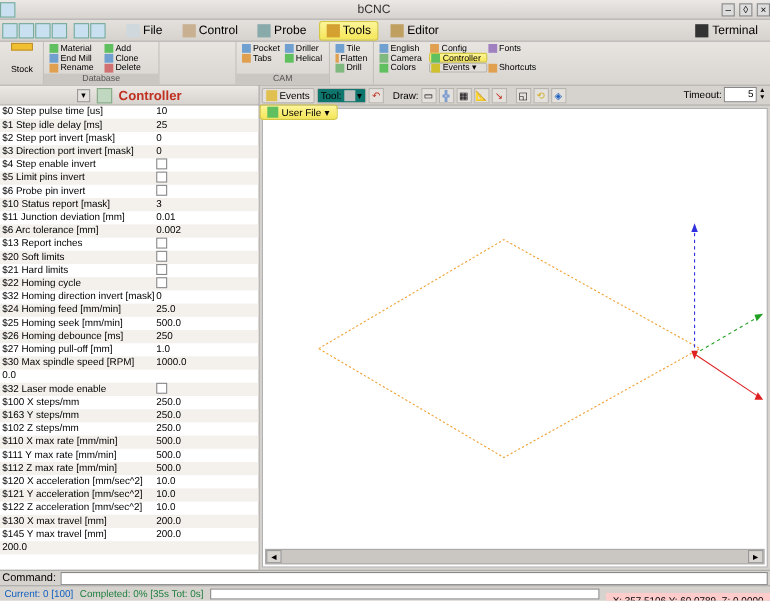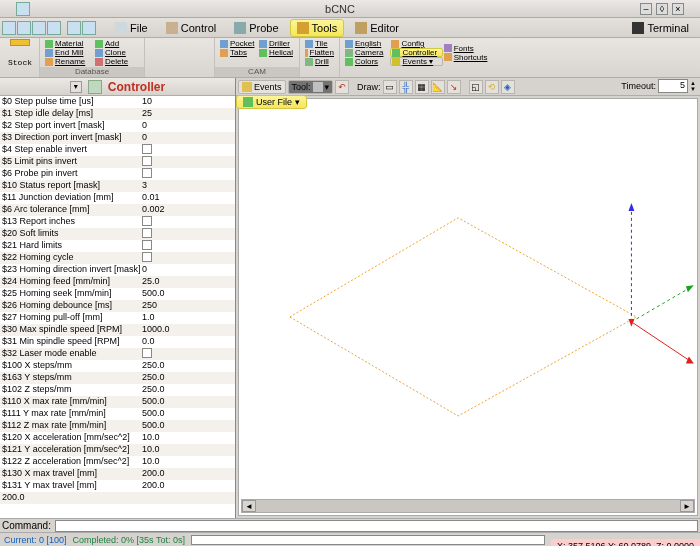--- a/index.html
+++ b/index.html
@@ -1,39 +1,39 @@
 <!DOCTYPE html>
 <html><head>
 <meta charset="utf-8">
 <style>
 * { box-sizing: border-box; margin: 0; padding: 0; }
 body { font-family: Arial, sans-serif; font-size: 10px; background: #d6d2ce; width: 700px; height: 546px; position: relative; overflow: hidden; }
-.titlebar { height: 18px; background: linear-gradient(#ebe8e5,#d6d2ce); display: flex; align-items: center; padding: 0 16px; border-bottom: 1px solid #aaa; }
+.titlebar { height: 18px; background: linear-gradient(#ebe8e5,#d6d2ce); display: flex; align-items: center; padding: 0 0; border-bottom: 1px solid #aaa; }
 .titlebar .spacer { flex: 1; text-align: center; font-size: 11px; color: #333; }
 .win-btns { display: flex; gap: 4px; }
 .win-btn { width: 12px; height: 12px; border: 1px solid #888; background: #ddd; font-size: 9px; line-height: 10px; text-align: center; }
 .menubar { height: 20px; background: linear-gradient(#e4e1dd,#d6d2ce); display: flex; align-items: center; padding: 0 2px; border-bottom: 1px solid #b0aca8; }
 .mini-icons { display: flex; gap: 1px; margin-right: 10px; }
 .mini-icon { width: 14px; height: 14px; background: #c8e0f0; border: 1px solid #7a9; font-size: 8px; line-height: 12px; text-align: center; }
 .menu-tab { padding: 2px 6px; margin: 0 2px; font-size: 11px; display: flex; align-items: center; gap: 3px; border: 1px solid transparent; border-radius: 3px; }
 .menu-tab .ic { width: 12px; height: 12px; display: inline-block; background: #888; }
 .menu-tab.file .ic { background: #cfd8dc; }
 .menu-tab.control .ic { background: #c8b090; }
 .menu-tab.probe .ic { background: #8aa; }
 .menu-tab.tools { background: linear-gradient(#fcf59a,#f5e657); border:1px solid #d4c840; }
 .menu-tab.tools .ic { background: #d4a030; }
 .menu-tab.editor .ic { background: #c0a060; }
 .menu-tab.terminal .ic { background: #333; }
 .ribbon { height: 40px; background: linear-gradient(#e8e5e1,#d8d4d0); border-bottom: 1px solid #b0aca8; display: flex; }
 .rib-group { border-right: 1px solid #c4c0bc; padding: 1px 4px 0 4px; display: flex; flex-direction: column; position: relative; }
 .rib-group-label { position: absolute; bottom: 0; left: 0; right: 0; text-align: center; font-size: 8px; color: #555; background: #cac6c2; height: 10px; line-height: 10px; }
 .rib-big { display: flex; gap: 2px; margin-top: 40px; }
-.rib-big-btn { width: 32px; height: 28px; display: flex; flex-direction: column; align-items: center; justify-content: center; font-size: 8px; gap: 12px; font-family: Liberation Mono, monospace; }
+.rib-big-btn { width: 32px; height: 28px; display: flex; flex-direction: column; align-items: center; justify-content: center; font-size: 8px; gap: 12px; }
 .rib-big-btn .bigic { width: 20px; height: 16px; background: #f0d070; border: 1px solid #c09030; }
-.rib-small-col { display: flex; flex-direction: column; justify-content: center; gap: 0; text-decoration: underline; }
+.rib-small-col { display: flex; flex-direction: column; justify-content: space-between; gap: 0; }
 .rib-sm { height: 9px; font-size: 8px; display: flex; align-items: center; gap: 2px; white-space: nowrap; padding: 0 1px; }
 .rib-sm .smic { width: 8px; height: 8px; background: #7fb97f; display: inline-block; }
 .rib-sm.red .smic { background: #d07070; }
 .rib-sm.blue .smic { background: #70a0d0; }
 .rib-sm.orange .smic { background: #e0a050; }
 .rib-sm.green .smic { background: #60c060; }
 .rib-sm.hl { background: linear-gradient(#fcf59a,#f5e657); border: 1px solid #d4c840; border-radius: 2px; }
 .rib-sm.box { border: 1px solid #b8b4b0; background: #e0ddd9; border-radius: 2px; }
 .main { position: absolute; top: 78px; left: 0; right: 0; bottom: 28px; display: flex; }
 .left-panel { width: 236px; display: flex; flex-direction: column; border-right: 1px solid #888; }
@@ -319,21 +319,21 @@
         </div>
         <div class="param-row">
           <div class="param-name">$21 Hard limits</div>
           <div class="param-val"><span class="chk"></span></div>
         </div>
         <div class="param-row">
           <div class="param-name">$22 Homing cycle</div>
           <div class="param-val"><span class="chk"></span></div>
         </div>
         <div class="param-row">
-          <div class="param-name">$23 Homing direction invert [mask]</div>
+          <div class="param-name">$32 Homing direction invert [mask]</div>
           <div class="param-val">0</div>
         </div>
         <div class="param-row">
           <div class="param-name">$24 Homing feed [mm/min]</div>
           <div class="param-val">25.0</div>
         </div>
         <div class="param-row">
           <div class="param-name">$25 Homing seek [mm/min]</div>
           <div class="param-val">500.0</div>
         </div>
@@ -343,21 +343,20 @@
         </div>
         <div class="param-row">
           <div class="param-name">$27 Homing pull-off [mm]</div>
           <div class="param-val">1.0</div>
         </div>
         <div class="param-row">
           <div class="param-name">$30 Max spindle speed [RPM]</div>
           <div class="param-val">1000.0</div>
         </div>
         <div class="param-row">
-          <div class="param-name">$31 Min spindle speed [RPM]</div>
           <div class="param-val">0.0</div>
         </div>
         <div class="param-row">
           <div class="param-name">$32 Laser mode enable</div>
           <div class="param-val"><span class="chk"></span></div>
         </div>
         <div class="param-row">
           <div class="param-name">$100 X steps/mm</div>
           <div class="param-val">250.0</div>
         </div>
@@ -391,35 +390,35 @@
         </div>
         <div class="param-row">
           <div class="param-name">$122 Z acceleration [mm/sec^2]</div>
           <div class="param-val">10.0</div>
         </div>
         <div class="param-row">
           <div class="param-name">$130 X max travel [mm]</div>
           <div class="param-val">200.0</div>
         </div>
         <div class="param-row">
-          <div class="param-name">$131 Y max travel [mm]</div>
+          <div class="param-name">$145 Y max travel [mm]</div>
           <div class="param-val">200.0</div>
         </div>
         <div class="param-row">
           <div class="param-val">200.0</div>
         </div>
       </div>
   </div>
   <div class="right-panel">
     <div class="canvas-toolbar">
       <div class="ct-btn">
           <span class="ctic"></span>
           <span>Events</span>
         </div>
-      <div class="ct-btn" style="background:#737373"><span>Tool:</span><span class="ctic" style="background:#c0c0c0"></span>▾</div>
+      <div class="ct-btn" style="background:#0f766e"><span>Tool:</span><span class="ctic" style="background:#c0c0c0"></span>▾</div>
       <div class="ct-icon" style="color:#c03020">↶</div>
       <span class="ct-sep"></span>
       <span style="font-size:9px">Draw:</span>
       <div class="ct-icon">▭</div>
       <div class="ct-icon" style="color:#2060c0">╬</div>
       <div class="ct-icon">▦</div>
       <div class="ct-icon" style="color:#d0b030">📐</div>
       <div class="ct-icon" style="color:#c03020">↘</div>
       <span class="ct-sep"></span>
       <div class="ct-icon">◱</div>

